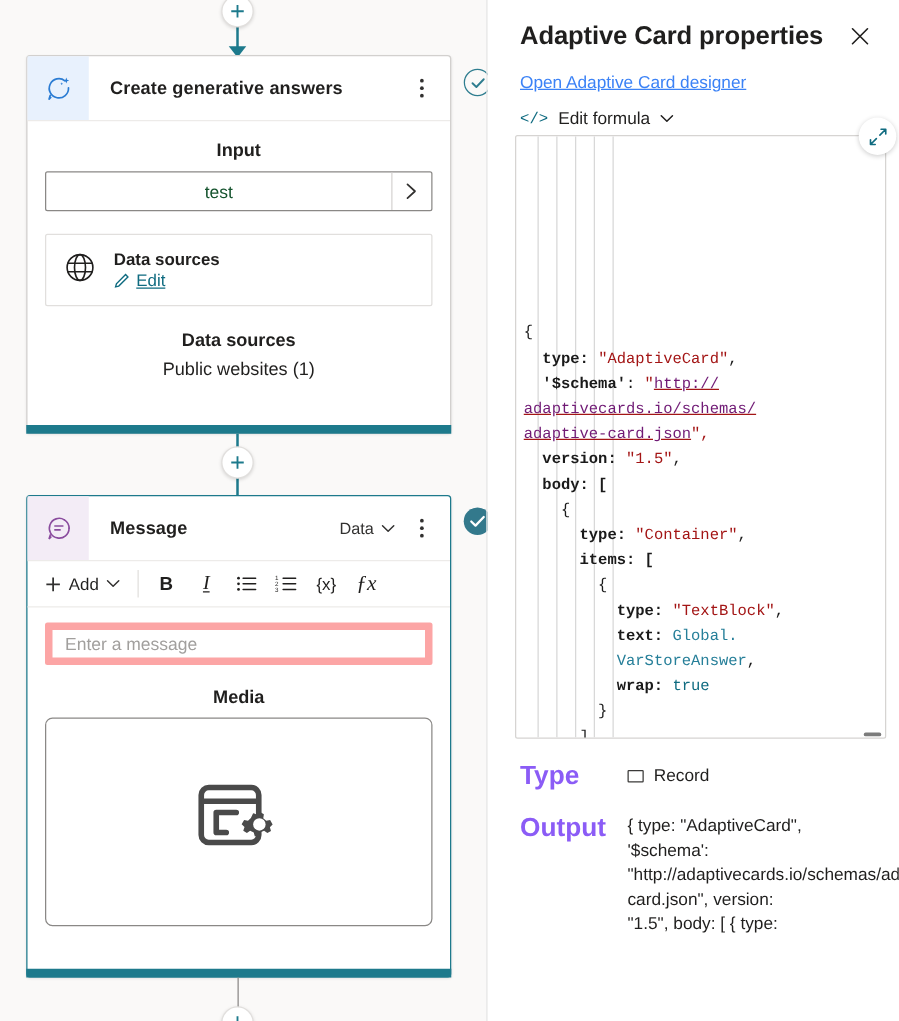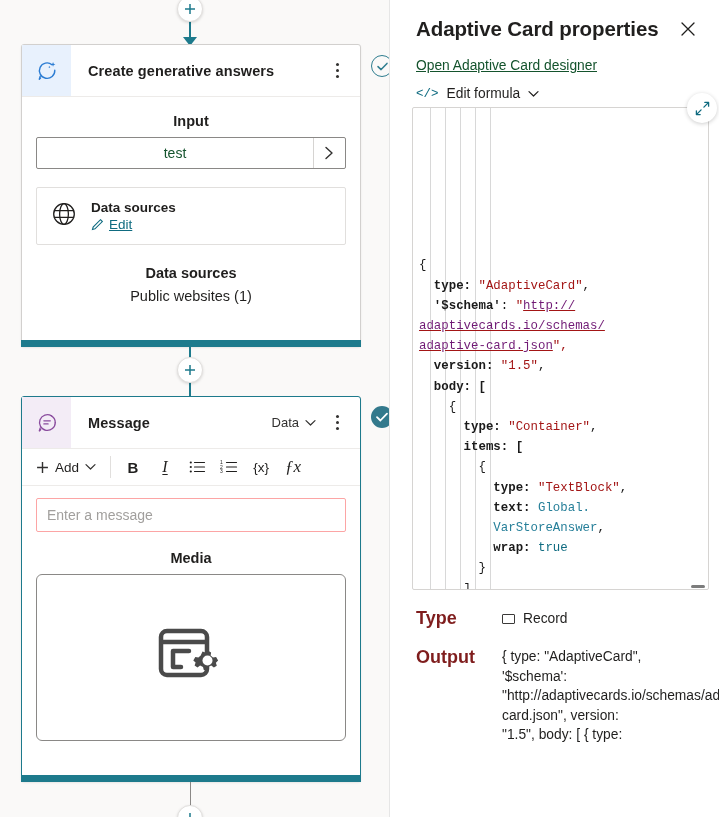--- a/index.html
+++ b/index.html
@@ -128,21 +128,21 @@
   .tb-add {
     display: flex; align-items: center; gap: 6px; font-size: 13.5px; color: #201f1e;
     padding: 4px 8px;
   }
   .tb-sep { width: 1px; height: 22px; background: #e1dfdd; margin: 0 6px; }
   .tb-btn {
     width: 32px; height: 30px; display: flex; align-items: center; justify-content: center;
     color: #201f1e; font-size: 15px;
   }
   .msg-input {
-    margin: 12px 14px 0 14px; height: 34px; border: 1px solid #fca5a5; border-radius: 2px;
+    margin: 12px 14px 0 14px; height: 34px; border: 6px solid #fca5a5; border-radius: 2px;
     display: flex; align-items: center; padding: 0 10px;
     font-size: 14px; color: #a19f9d;
   }
   .media-label { font-size: 14.5px; font-weight: 700; color: #201f1e; margin: 18px 14px 8px 14px; }
   .media-box {
     margin: 0 14px; height: 167px; border: 1px solid #8a8886; border-radius: 6px;
     display: flex; align-items: center; justify-content: center; background: #fff;
   }
 
   
@@ -156,21 +156,21 @@
   .panel-title {
     font-size: 20.5px; font-weight: 600; color: #201f1e; letter-spacing: -.1px;
     line-height: 30px;
   }
   .panel-close {
     margin-left: auto; width: 30px; height: 30px;
     display: flex; align-items: center; justify-content: center; color: #201f1e;
   }
   .designer-link {
     display: inline-block; margin: 14px 0 0 16px; font-size: 13.8px;
-    color: #14532d; 
+    color: #3b82f6; 
   }
   .formula-row {
     display: flex; align-items: center; gap: 8px; margin: 12px 0 0 16px;
     font-size: 13.8px; color: #201f1e;
   }
   .formula-code { color: #0f6b80; font-family: "Liberation Mono", monospace; font-size: 12.5px; }
 
   .editor-wrap { position: relative; margin: 6px 10px 0 12px; }
   .editor {
     position: relative;
@@ -198,21 +198,21 @@
   }
   .expand-btn {
     position: absolute; right: -8px; top: -14px;
     width: 30px; height: 30px; border-radius: 50%; background: #fff;
     box-shadow: 0 1px 4px rgba(0,0,0,.2);
     display: flex; align-items: center; justify-content: center; color: #0f6b80;
   }
 
   .prop-row { display: flex; padding: 0 16px; margin-top: 18px; }
   .prop-key {
-    width: 86px; flex: 0 0 86px; font-size: 18px; font-weight: 700; color: #7f1d1d;
+    width: 86px; flex: 0 0 86px; font-size: 21px; font-weight: 700; color: #8b5cf6;
   }
   .prop-val { font-size: 13.8px; color: #201f1e; line-height: 19.5px; }
   .rec-row { display: flex; align-items: center; gap: 8px; }
   .rec-icon {
     width: 13px; height: 10px; border: 1.4px solid #3b3a39; border-radius: 1px;
     display: inline-block;
   }
 </style>
 </head>
 <body>

